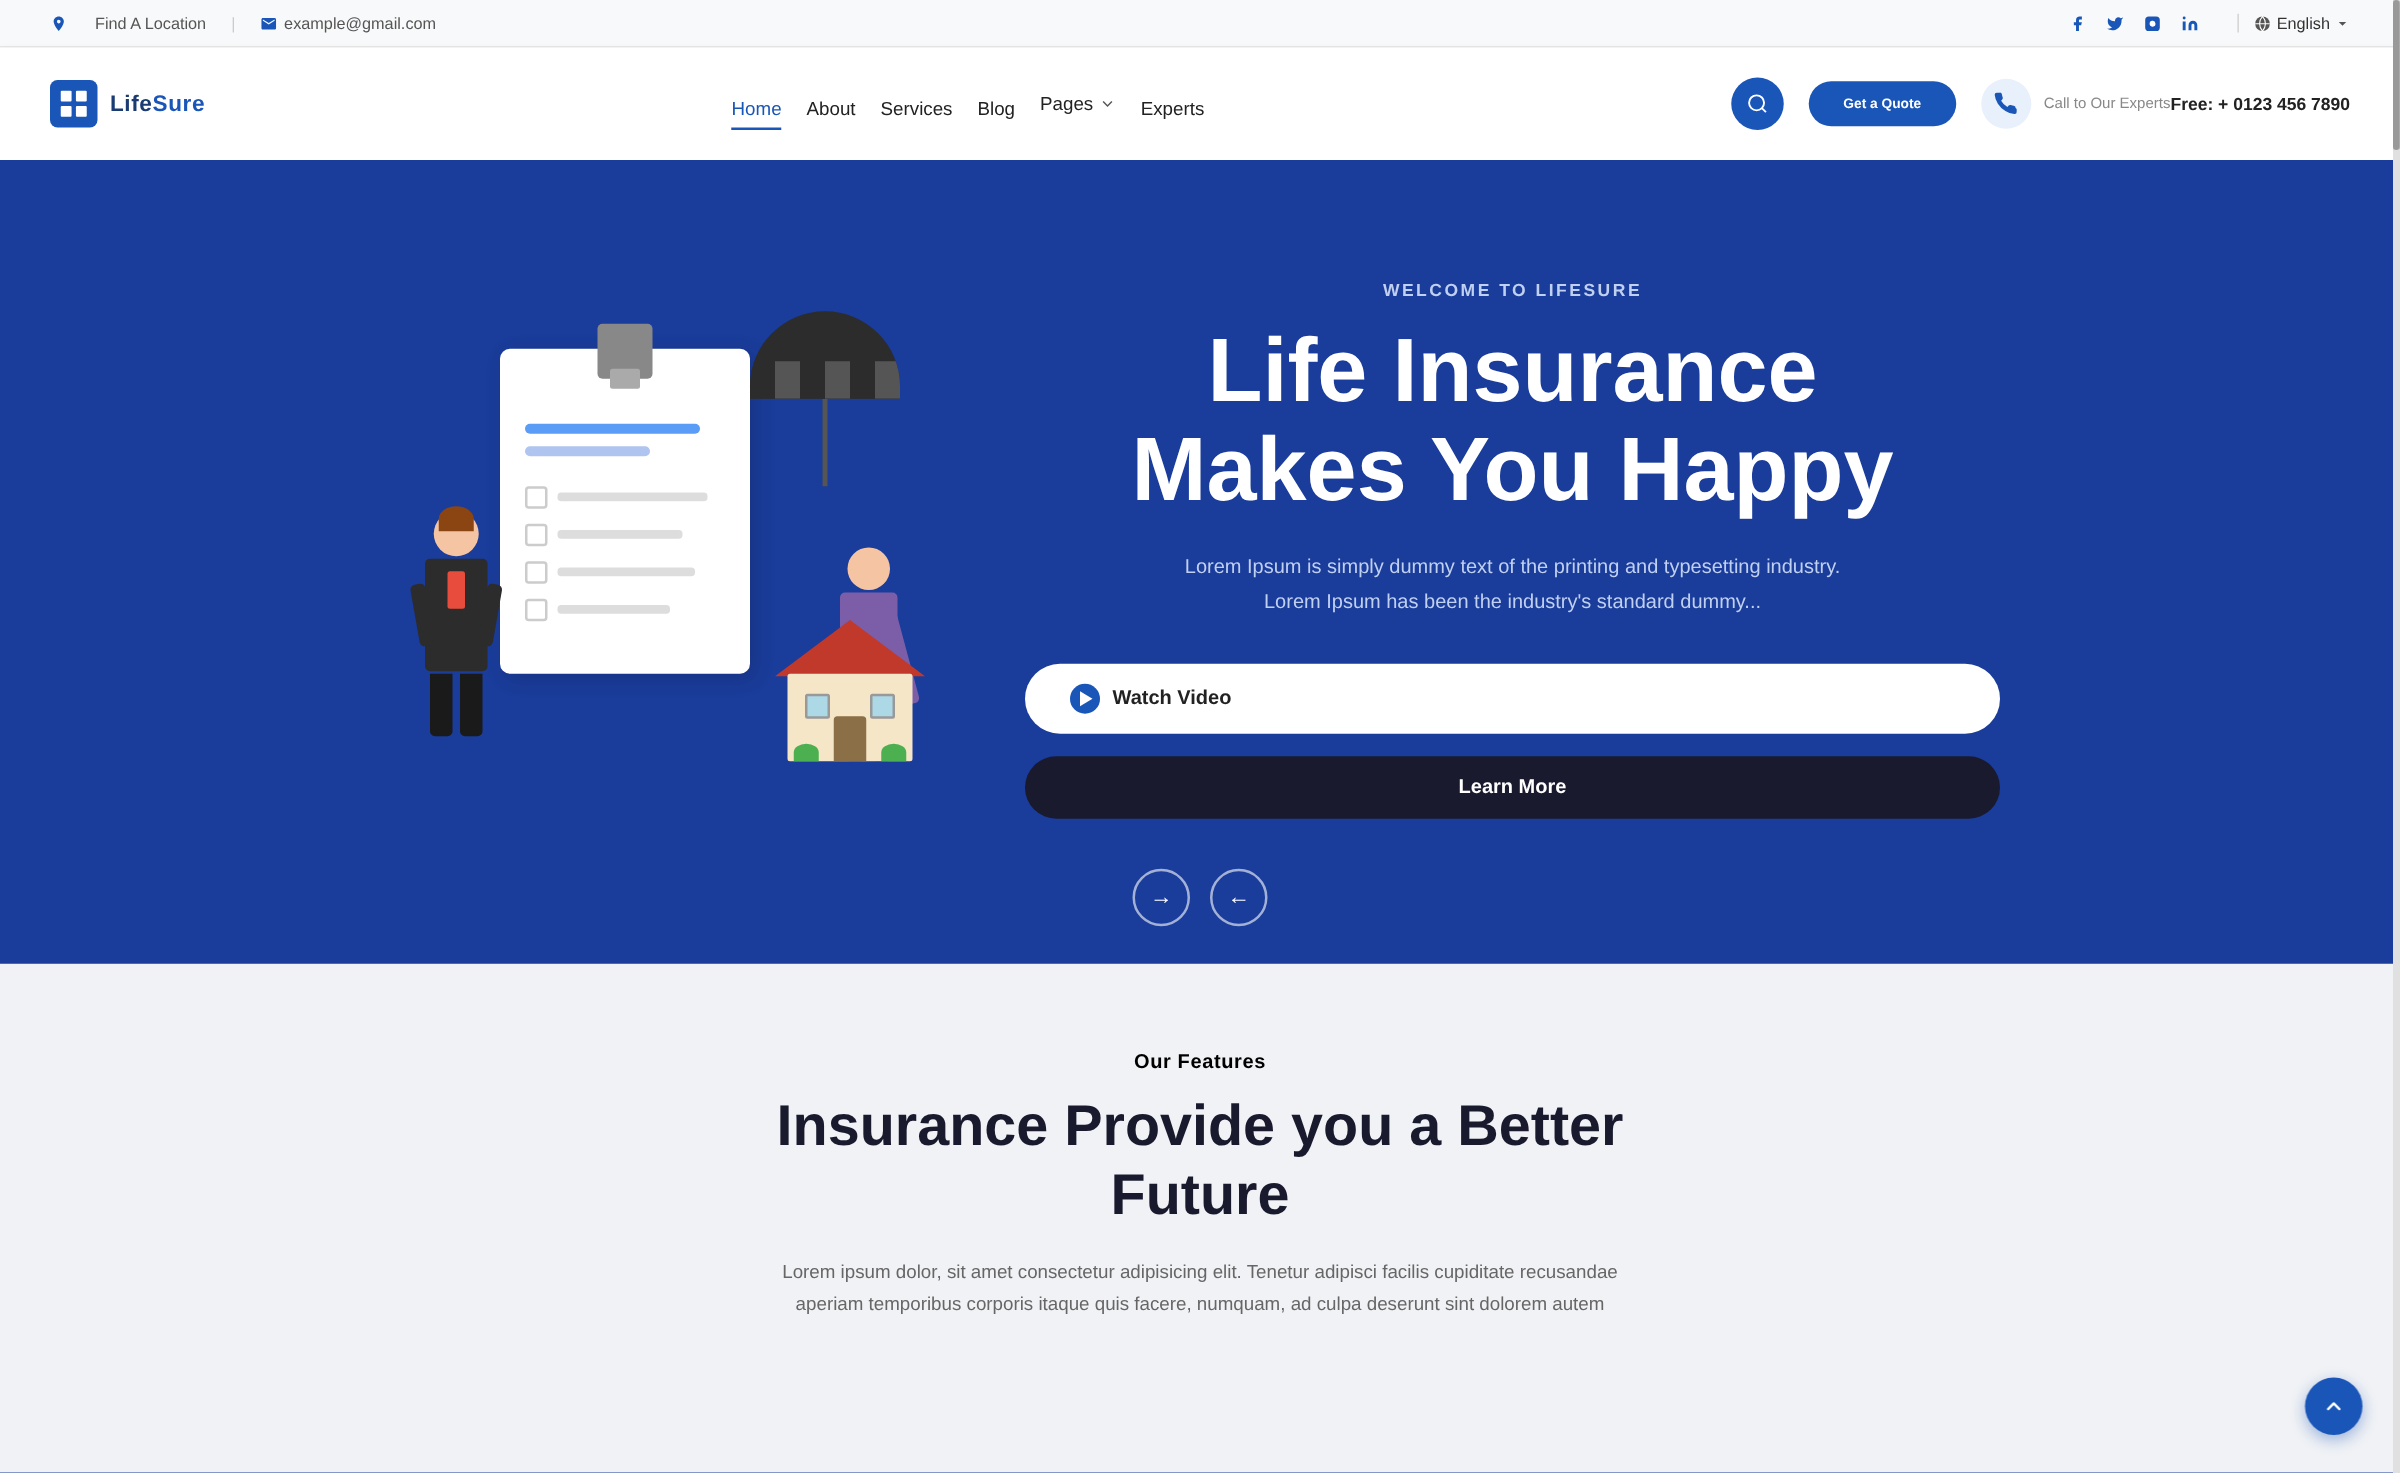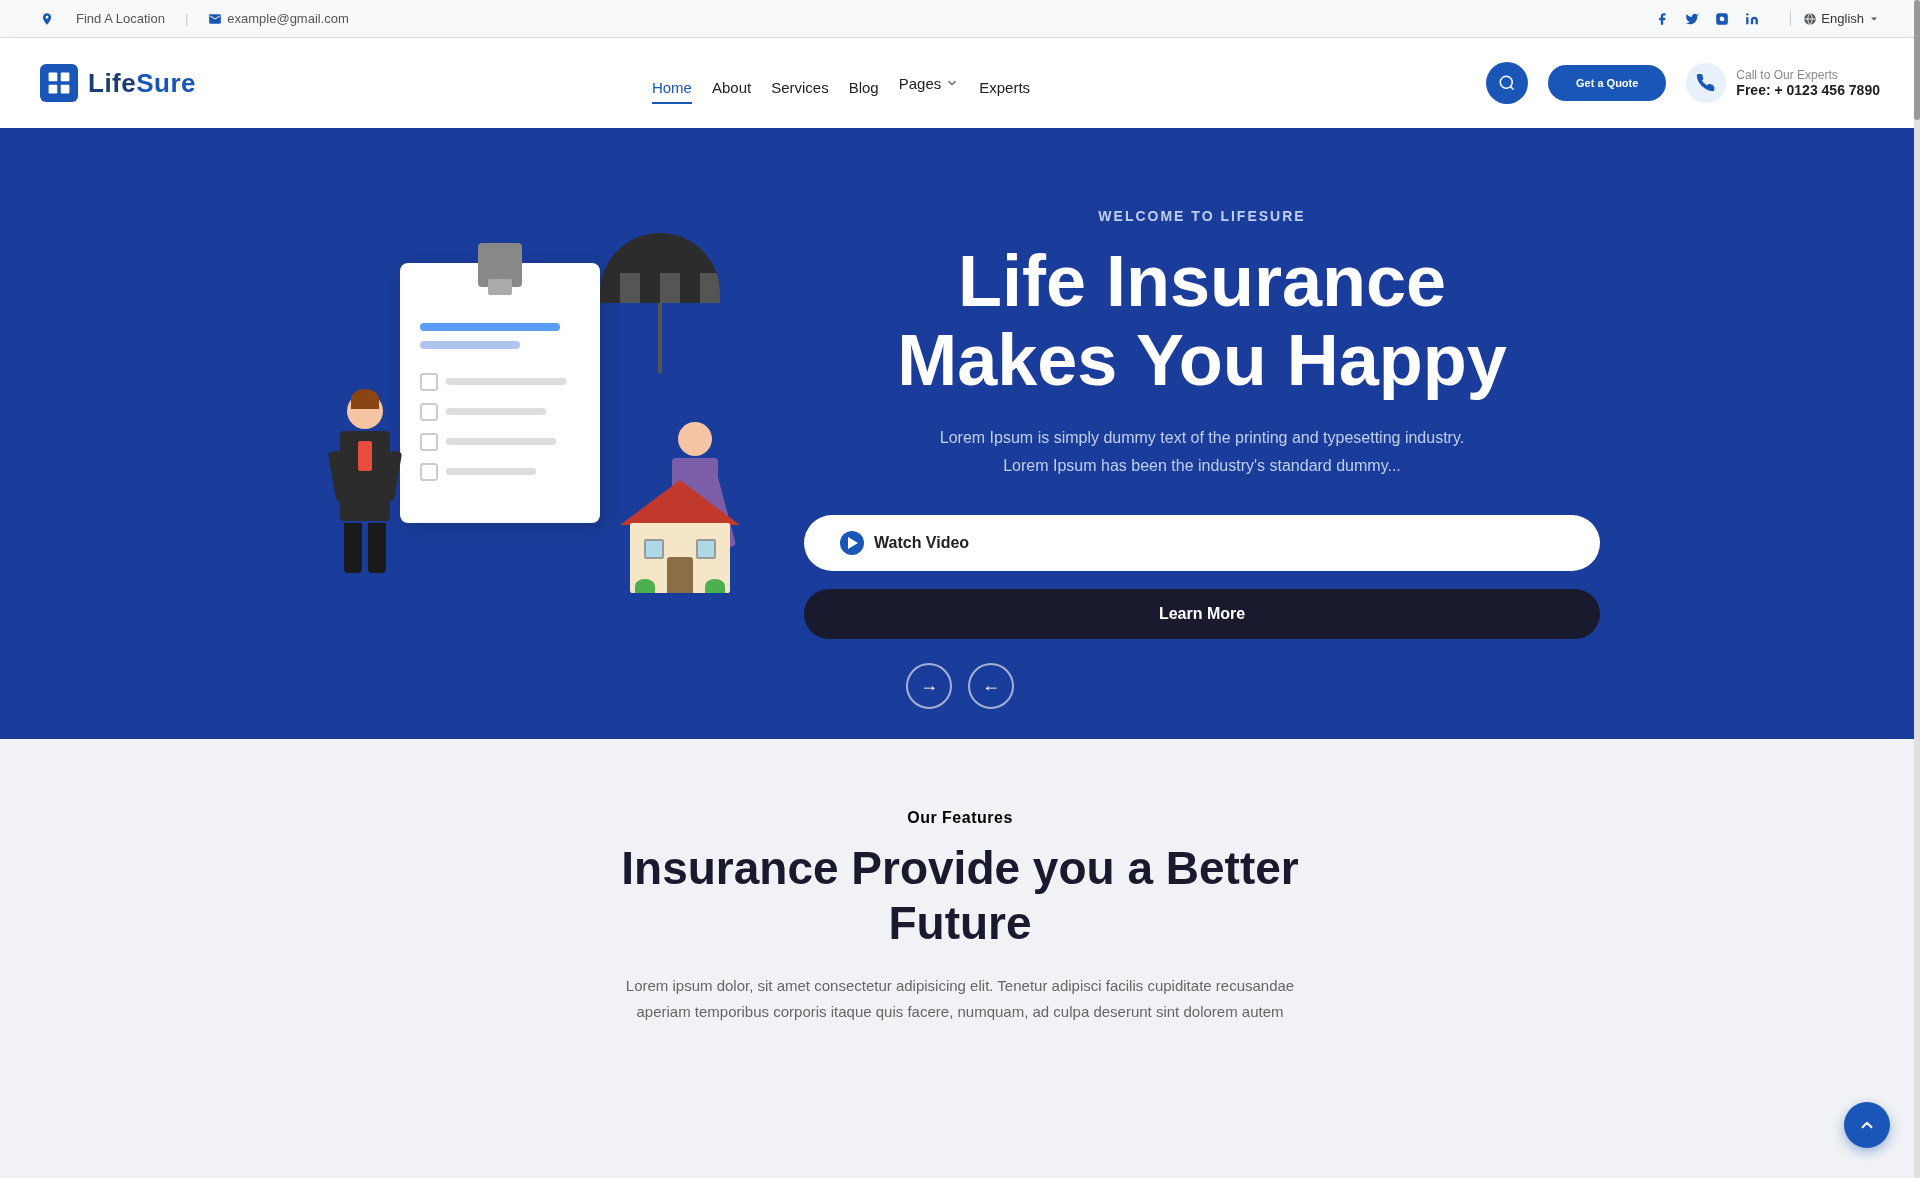--- a/index.html
+++ b/index.html
@@ -32,21 +32,21 @@
       padding: 0 40px;
       height: 90px;
       display: flex;
       align-items: center;
       justify-content: space-between;
       box-shadow: 0 2px 8px rgba(0,0,0,0.06);
     }
     .logo { display: flex; align-items: center; gap: 10px; text-decoration: none; }
     .logo-icon { width: 38px; height: 38px; background: #1a56b8; border-radius: 6px; display: flex; align-items: center; justify-content: center; }
     .logo-icon svg { width: 26px; height: 26px; fill: #fff; }
-    .logo-text { font-size: 26px; font-weight: 700; color: #1a3c72; letter-spacing: 0.5px; }
+    .logo-text { font-size: 18px; font-weight: 700; color: #1a3c72; letter-spacing: 0.5px; }
     .logo-text span { color: #1a56b8; }
 
     .nav-menu { display: flex; align-items: flex-end; gap: 20px; list-style: none; }
     .nav-item a { text-decoration: none; color: #222; font-size: 15px; font-weight: 500; padding: 5px 0; position: relative; }
     .nav-item a.active { color: #1a56b8; }
     .nav-item a.active::after { content: ''; position: absolute; bottom: -3px; left: 0; right: 0; height: 2px; background: #1a56b8; }
     .pages-dropdown { display: flex; align-items: center; gap: 4px; }
     .pages-dropdown svg { width: 14px; height: 14px; fill: #555; }
 
     .nav-right { display: flex; align-items: center; gap: 20px; }
@@ -57,42 +57,42 @@
     }
     .search-btn svg { width: 18px; height: 18px; fill: #fff; }
     .get-quote-btn {
       background: #1a56b8; color: #fff; border: none;
       padding: 12px 28px; border-radius: 30px; font-size: 11px;
       font-weight: 600; cursor: pointer; white-space: nowrap;
     }
     .call-info { display: flex; align-items: center; gap: 10px; }
     .phone-icon-wrap { width: 40px; height: 40px; background: #e8f0fc; border-radius: 50%; display: flex; align-items: center; justify-content: center; }
     .phone-icon-wrap svg { width: 20px; height: 20px; fill: #1a56b8; }
-    .call-text { display: flex; flex-direction: column; }
+    .call-text { display: flex; flex-direction: row; }
     .call-label { font-size: 12px; color: #888; }
     .call-number { font-size: 14px; font-weight: 600; color: #222; }
 
     
     .hero {
       background: #1a3c9a;
       min-height: 510px;
       position: relative;
       display: flex;
       align-items: center;
       overflow: hidden;
     }
     .hero-inner {
       width: 100%;
       max-width: 1400px;
-      margin: 0 auto;
+      margin: 16px auto;
       padding: 60px 60px 80px;
       display: flex;
       align-items: center;
       justify-content: space-between;
-      gap: 24px;
+      gap: 40px;
     }
     .hero-illustration {
       flex: 0 0 460px;
       position: relative;
       height: 380px;
     }
 
     
     .illus-clipboard {
       position: absolute;

